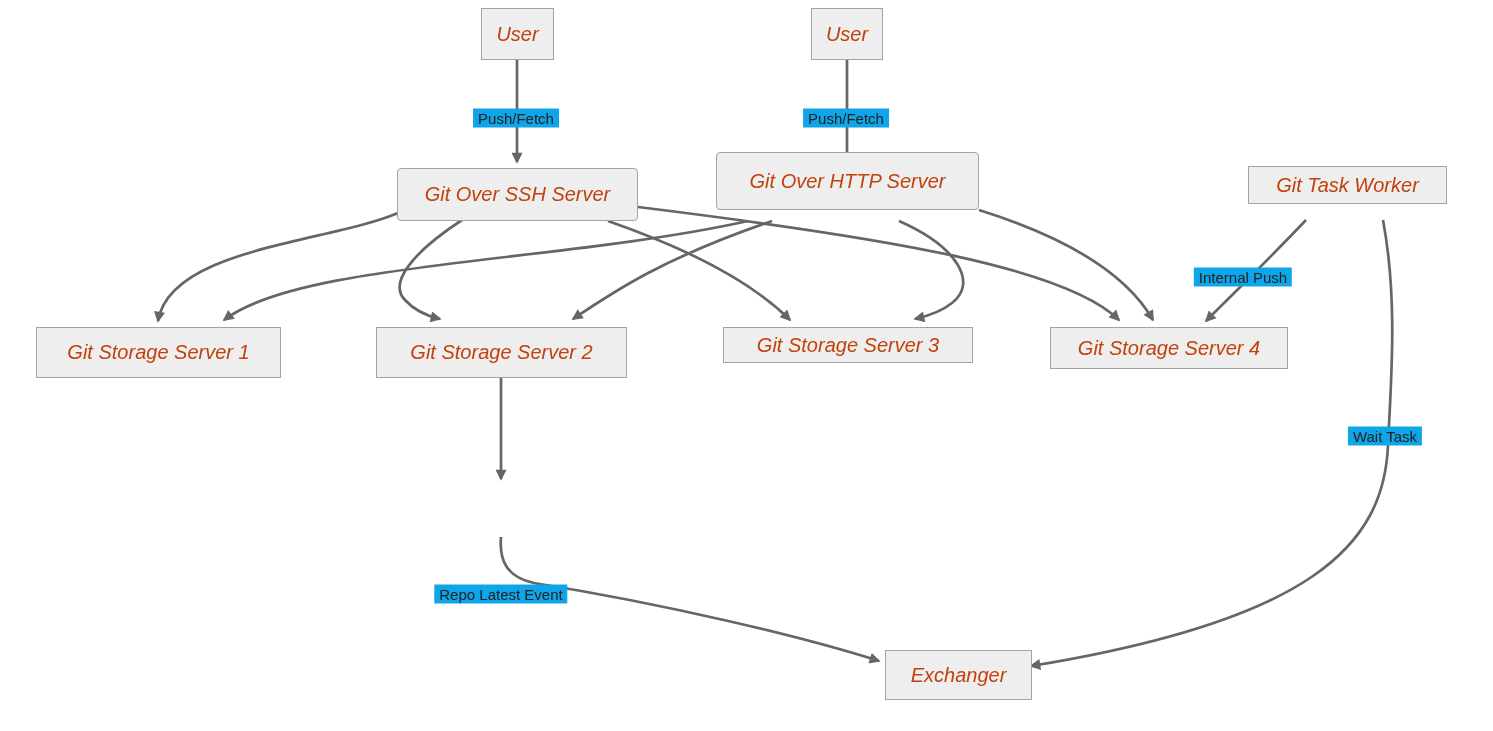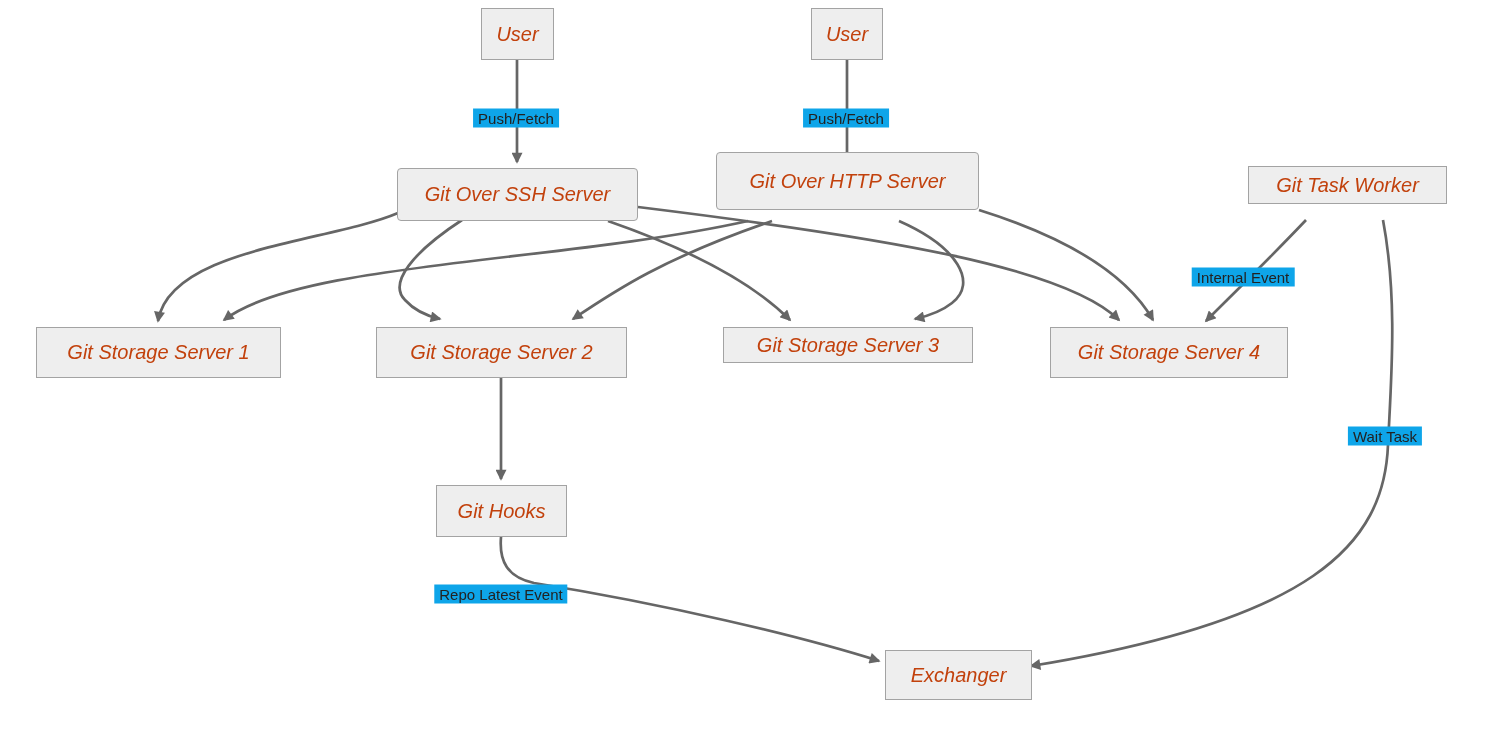--- a/index.html
+++ b/index.html
@@ -56,24 +56,23 @@
   <div class="node" style="left:481px; top:8px; width:73px; height:52px;">User</div>
   <div class="node" style="left:811px; top:8px; width:72px; height:52px;">User</div>
 
   <div class="node rounded" style="left:397px; top:168px; width:241px; height:53px;">Git Over SSH Server</div>
   <div class="node rounded" style="left:716px; top:152px; width:263px; height:58px;">Git Over HTTP Server</div>
   <div class="node" style="left:1248px; top:166px; width:199px; height:38px;">Git Task Worker</div>
 
   <div class="node" style="left:36px; top:327px; width:245px; height:51px;">Git Storage Server 1</div>
   <div class="node" style="left:376px; top:327px; width:251px; height:51px;">Git Storage Server 2</div>
   <div class="node" style="left:723px; top:327px; width:250px; height:36px;">Git Storage Server 3</div>
-  <div class="node" style="left:1050px; top:327px; width:238px; height:51px;">Git Storage Server 4</div>
+  <div class="node" style="left:1050px; top:327px; width:238px; height:42px;">Git Storage Server 4</div>
 
-  <div class="node" style="left:436px; top:485px; width:131px; height:52px;">Git Hooks</div>
   <div class="node" style="left:885px; top:650px; width:147px; height:50px;">Exchanger</div>
 
   <div class="edge-label" style="left:516px; top:118px;">Push/Fetch</div>
   <div class="edge-label" style="left:846px; top:118px;">Push/Fetch</div>
-  <div class="edge-label" style="left:1243px; top:277px;">Internal Event</div>
+  <div class="edge-label" style="left:1243px; top:277px;">Internal Push</div>
   <div class="edge-label" style="left:1385px; top:436px;">Wait Task</div>
   <div class="edge-label" style="left:501px; top:594px;">Repo Latest Event</div>
 
 </div>
 
 </body></html>

